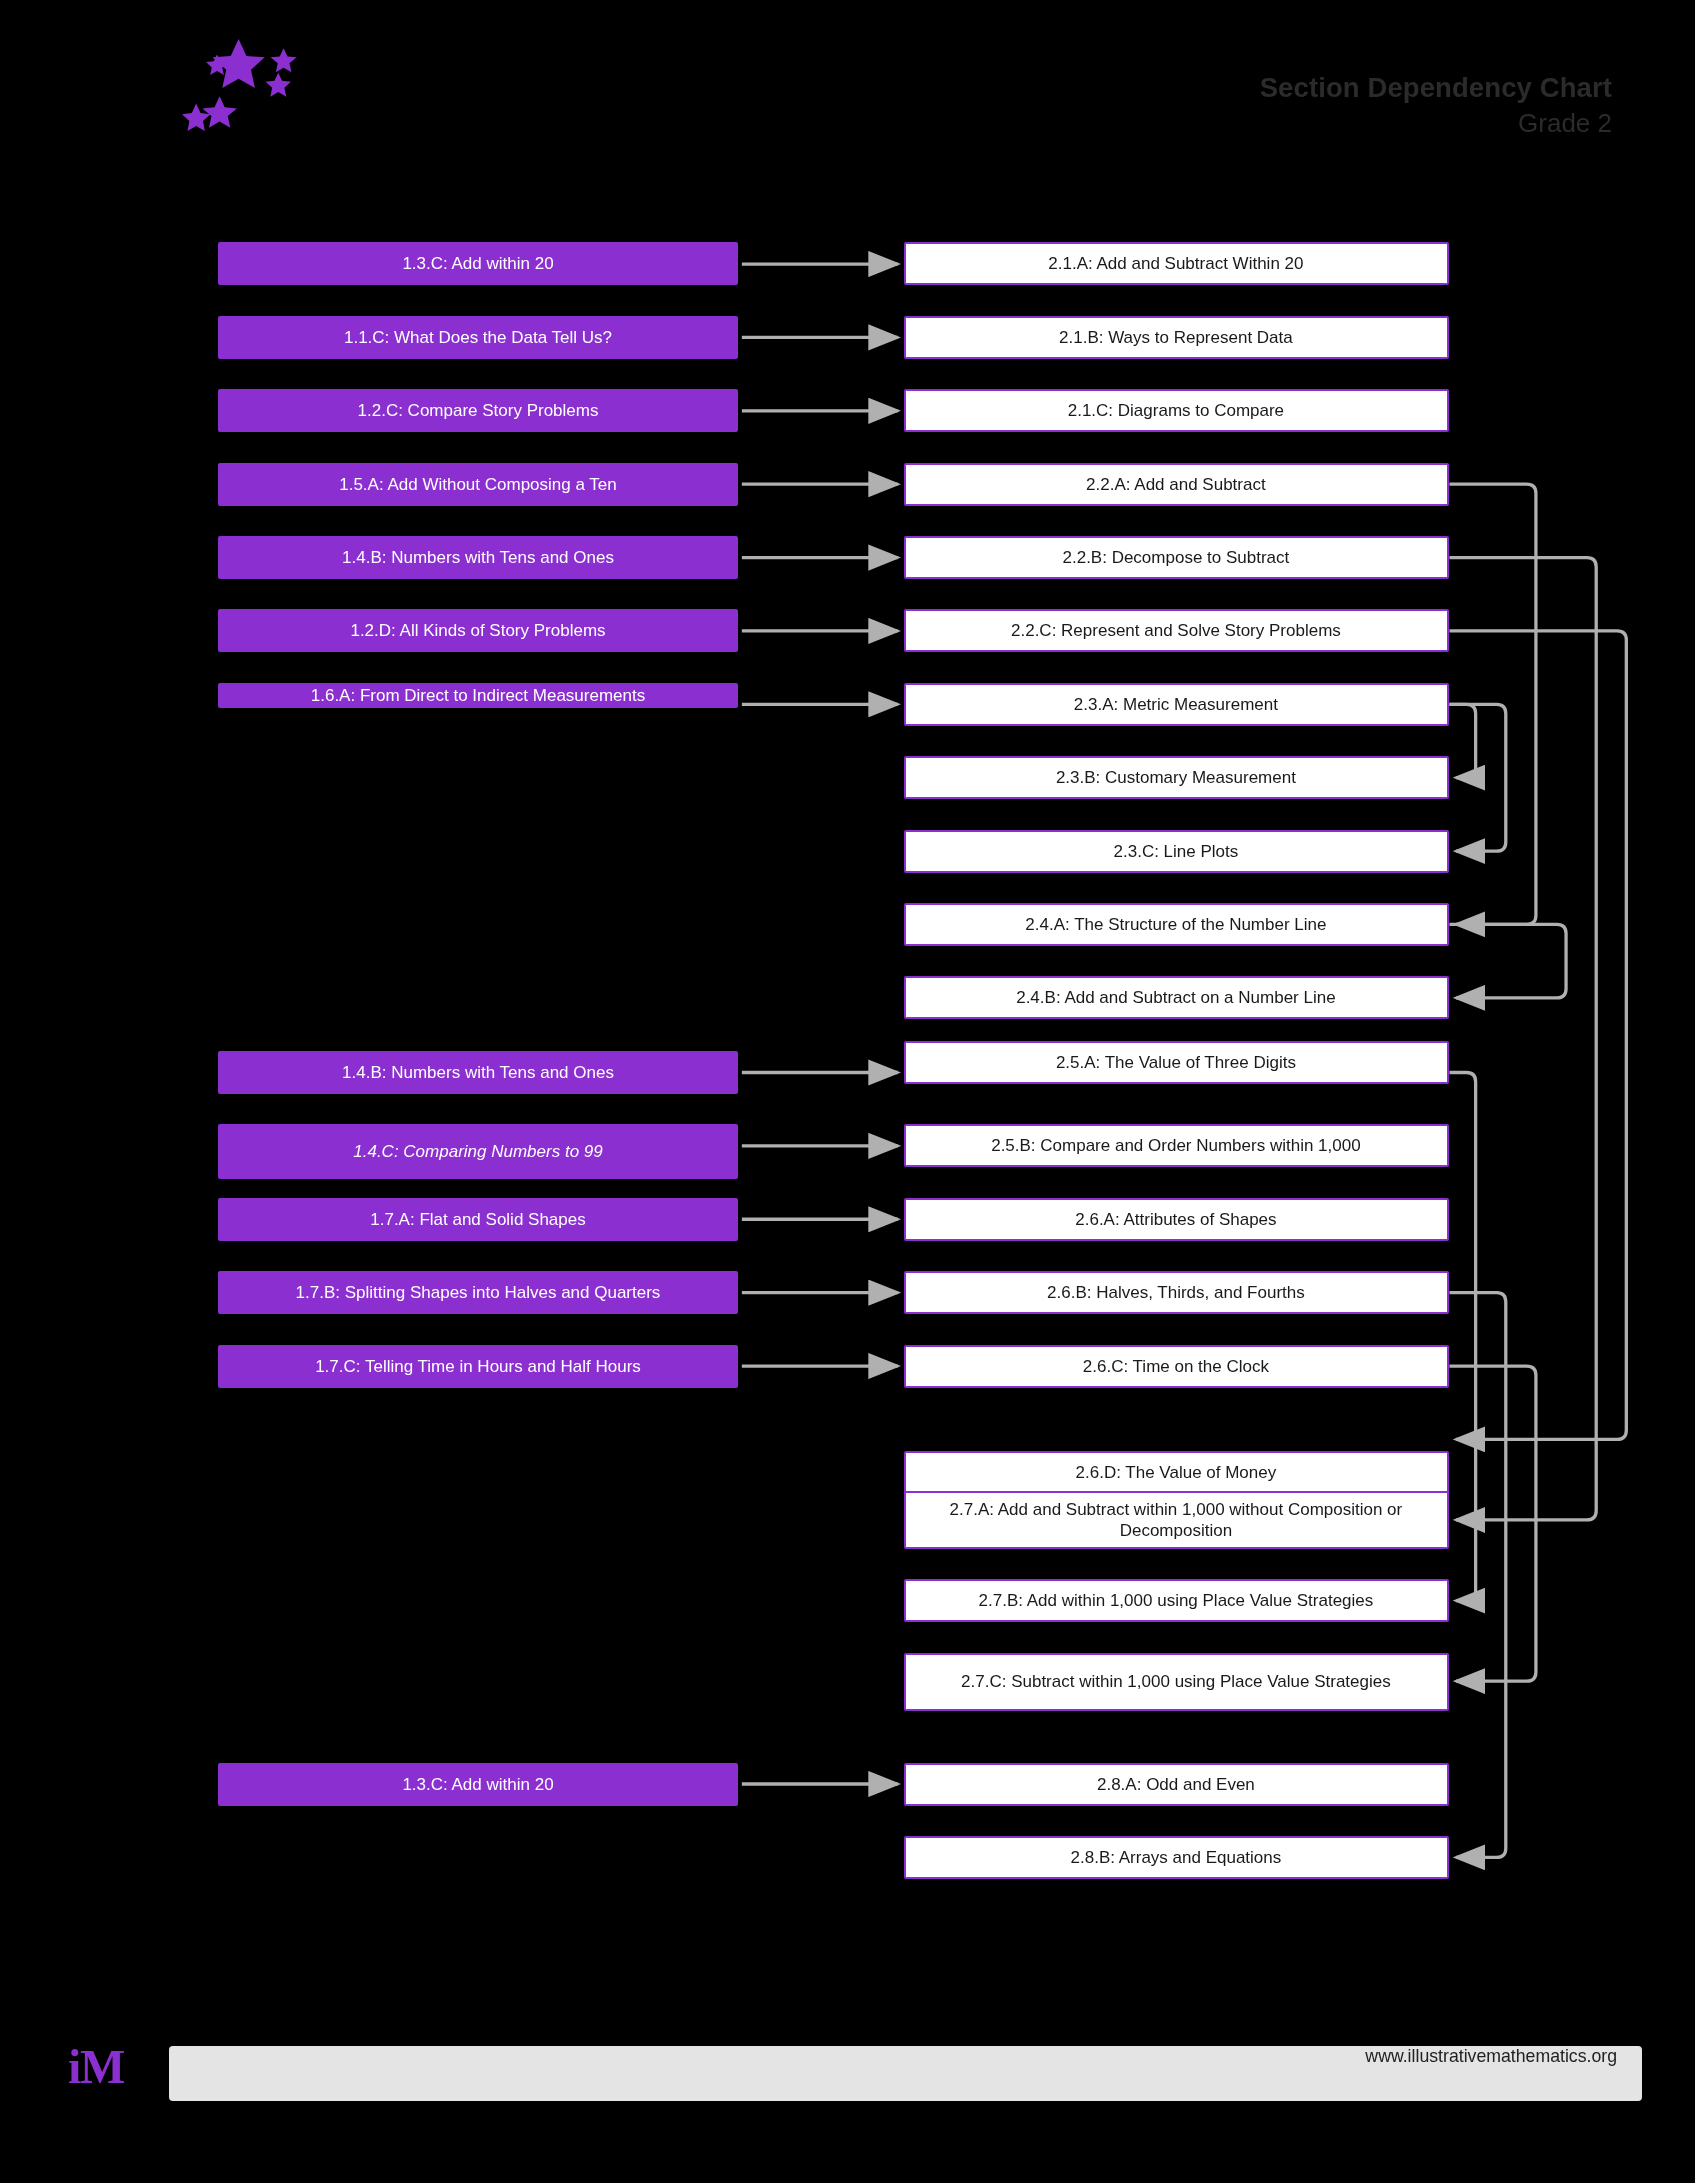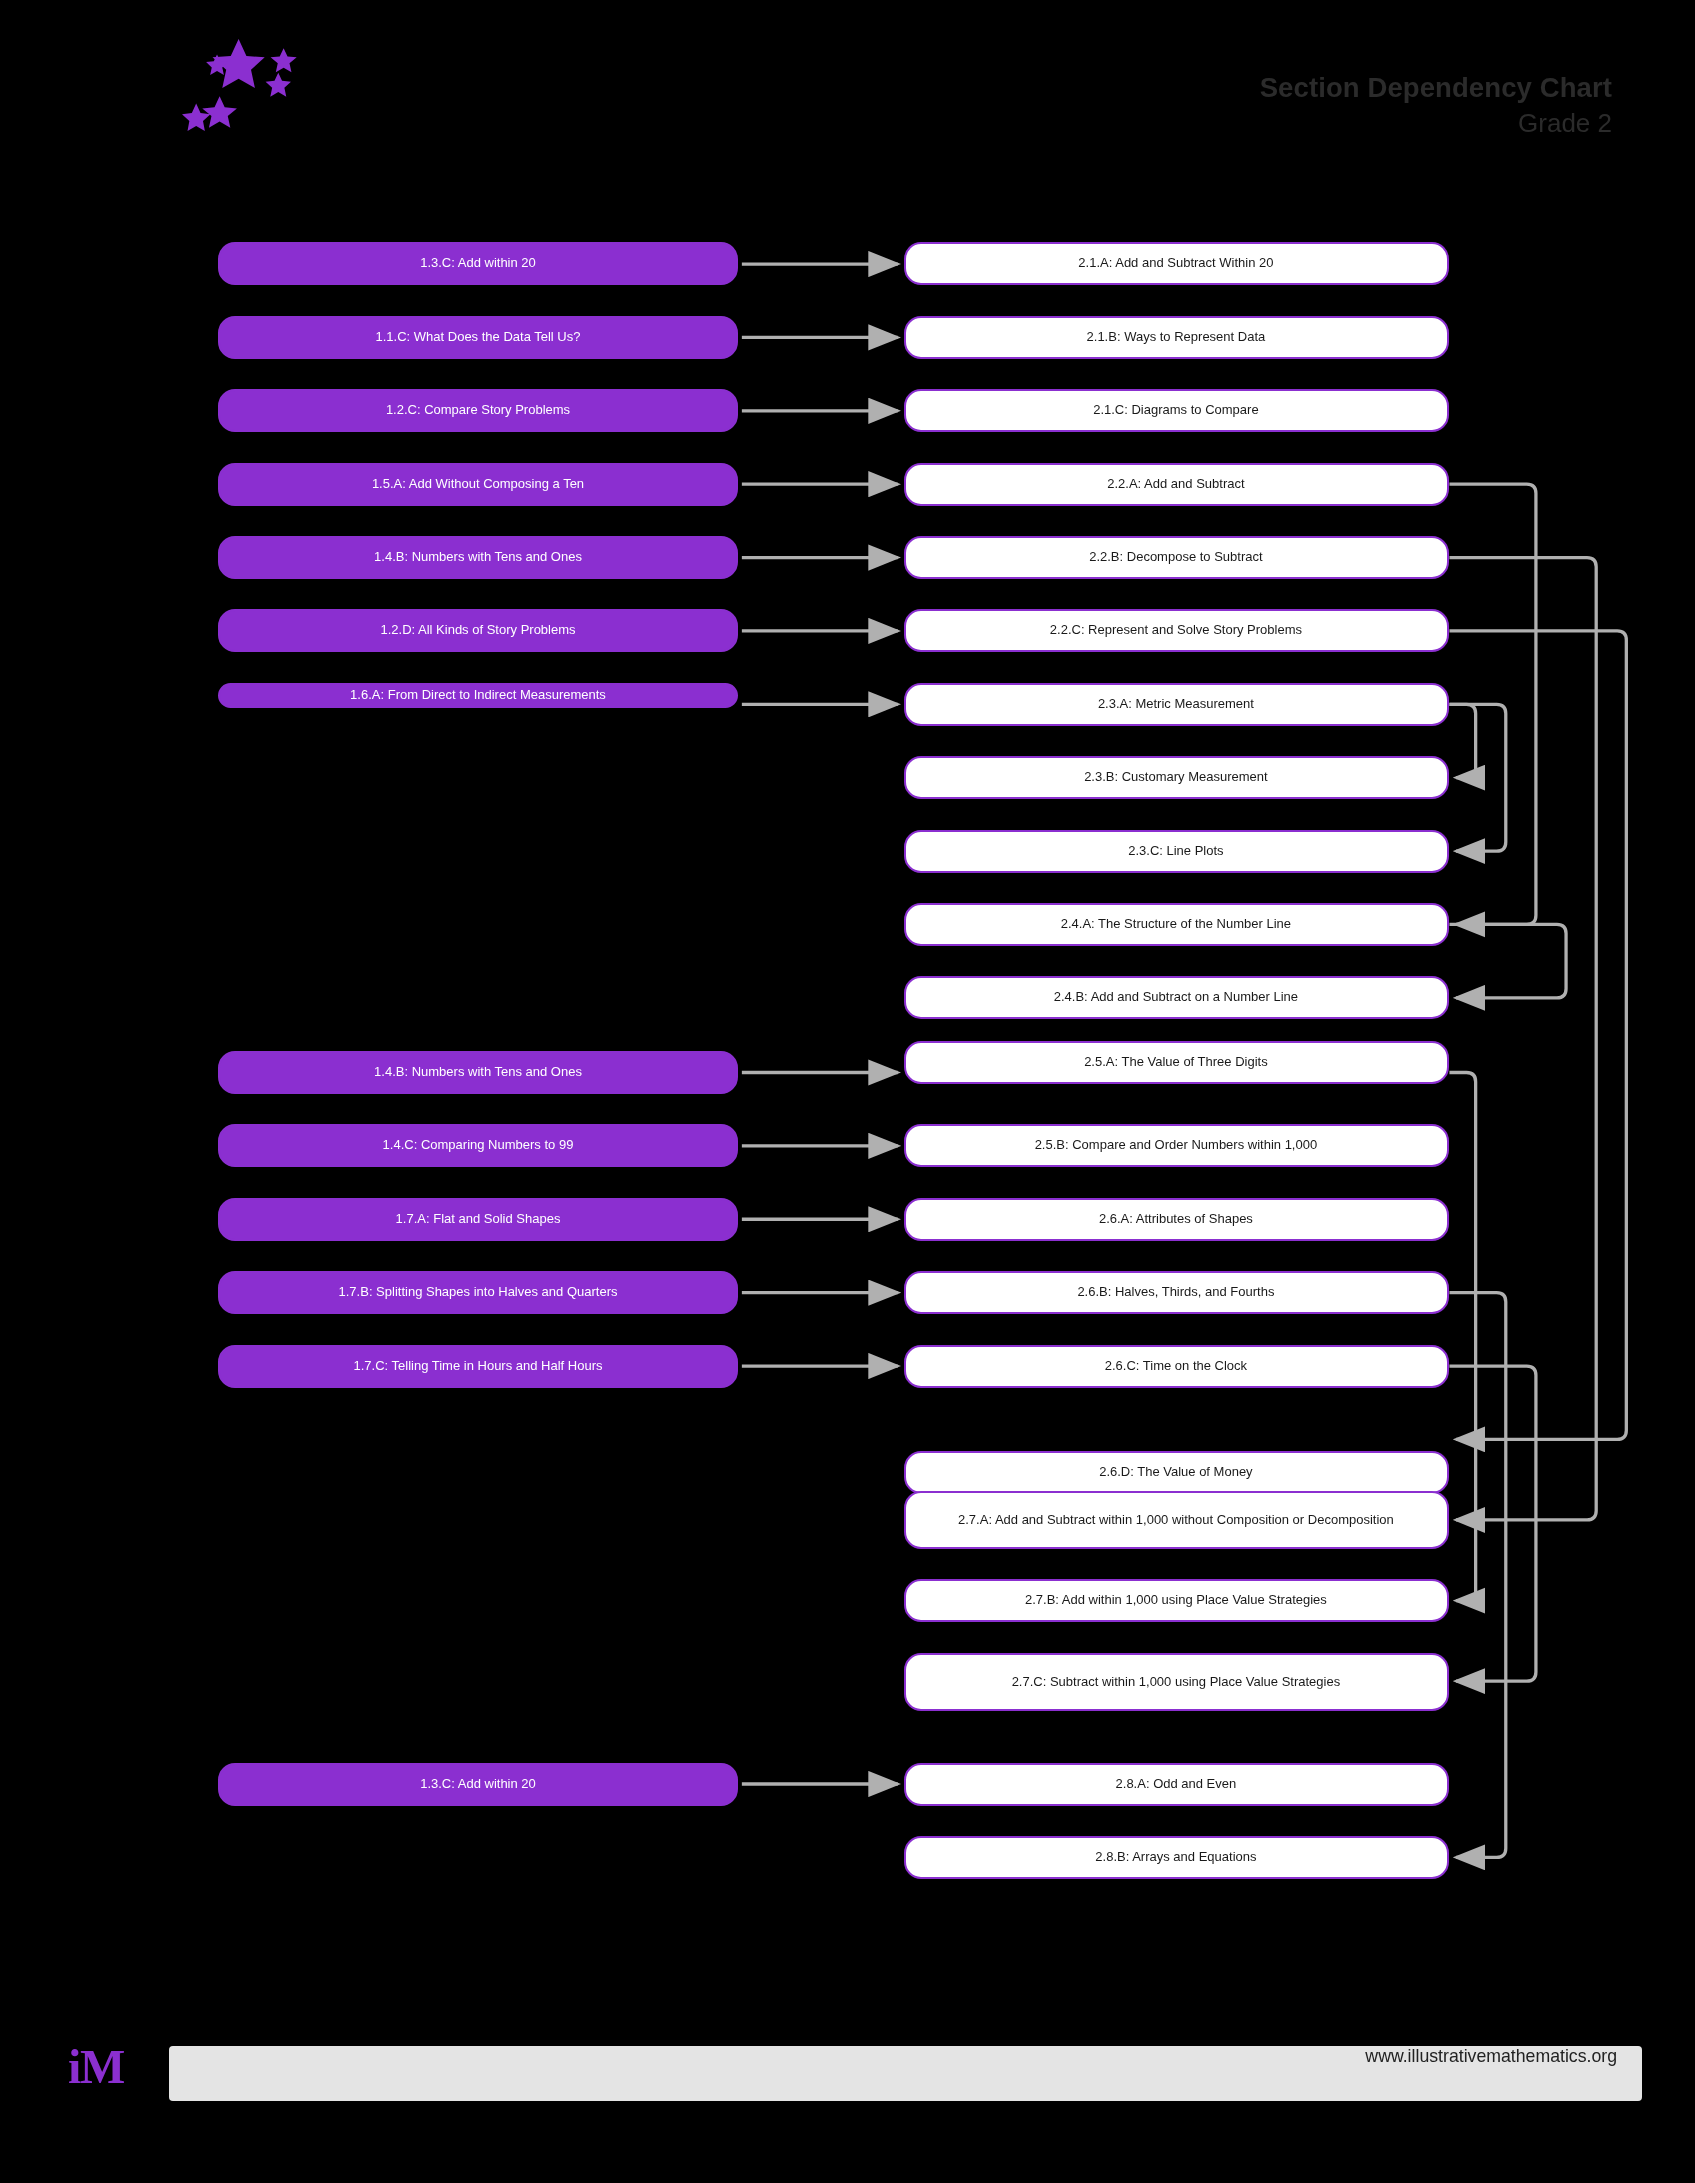--- a/index.html
+++ b/index.html
@@ -47,22 +47,22 @@
     height: 124px;
   }
 
   
   .node {
     position: absolute;
     display: flex;
     align-items: center;
     justify-content: center;
     text-align: center;
-    border-radius: 17px;
-    font-size: 13px;
+    border-radius: 2px;
+    font-size: 17px;
     padding: 3.9px 9.2px;
     line-height: 1.25;
   }
   .node.prereq {
     background: #8b2fd0;
     color: #ffffff;
     border: 2px solid #8b2fd0;
     left: 218px;
     width: 520px;
   }
@@ -190,21 +190,21 @@
       </div>
       <div class="node prereq" style="top: 609px; height: 43px;">
         <span>1.2.D: All Kinds of Story Problems</span>
       </div>
       <div class="node prereq" style="top: 683px; height: 25px;">
         <span>1.6.A: From Direct to Indirect Measurements</span>
       </div>
       <div class="node prereq" style="top: 1051px; height: 43px;">
         <span>1.4.B: Numbers with Tens and Ones</span>
       </div>
-      <div class="node prereq" style="top: 1124px; height: 43px;">
+      <div class="node prereq" style="top: 1124px; height: 55px; font-style: italic;">
         <span>1.4.C: Comparing Numbers to 99</span>
       </div>
       <div class="node prereq" style="top: 1198px; height: 43px;">
         <span>1.7.A: Flat and Solid Shapes</span>
       </div>
       <div class="node prereq" style="top: 1271px; height: 43px;">
         <span>1.7.B: Splitting Shapes into Halves and Quarters</span>
       </div>
       <div class="node prereq" style="top: 1345px; height: 43px;">
         <span>1.7.C: Telling Time in Hours and Half Hours</span>

